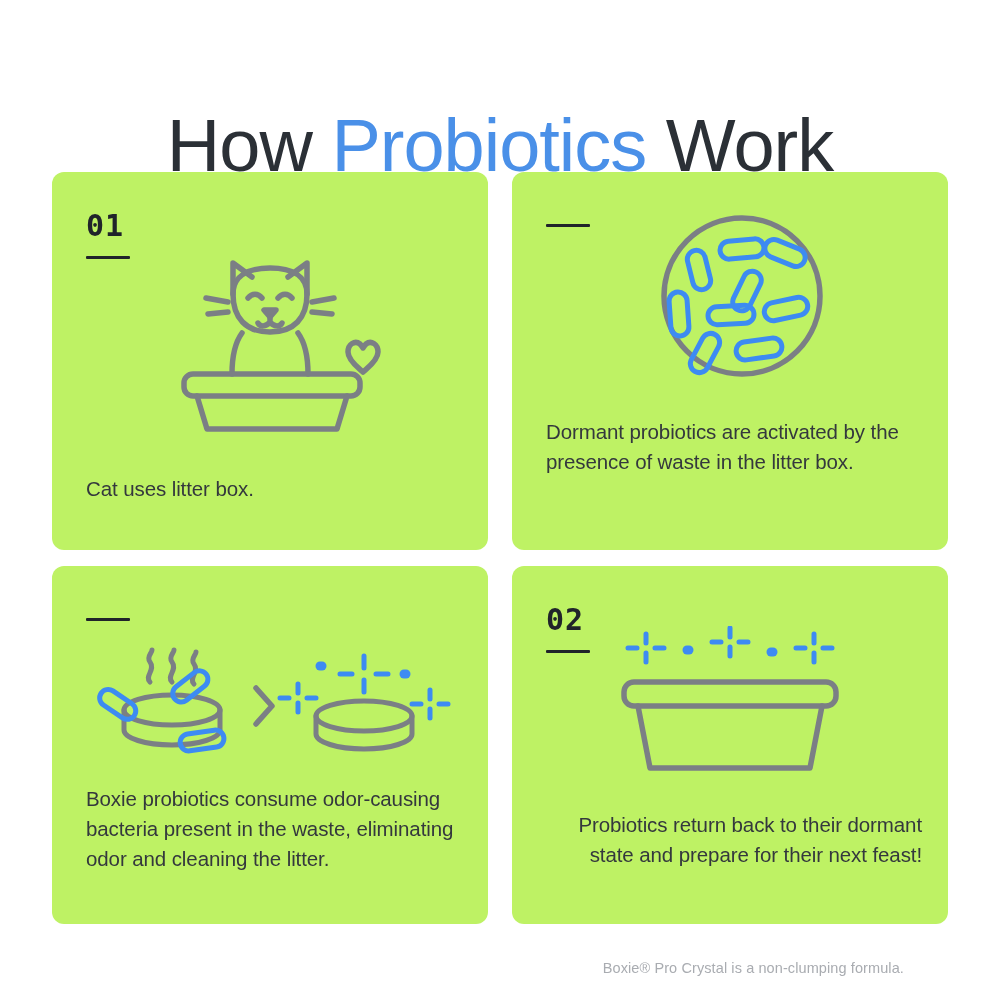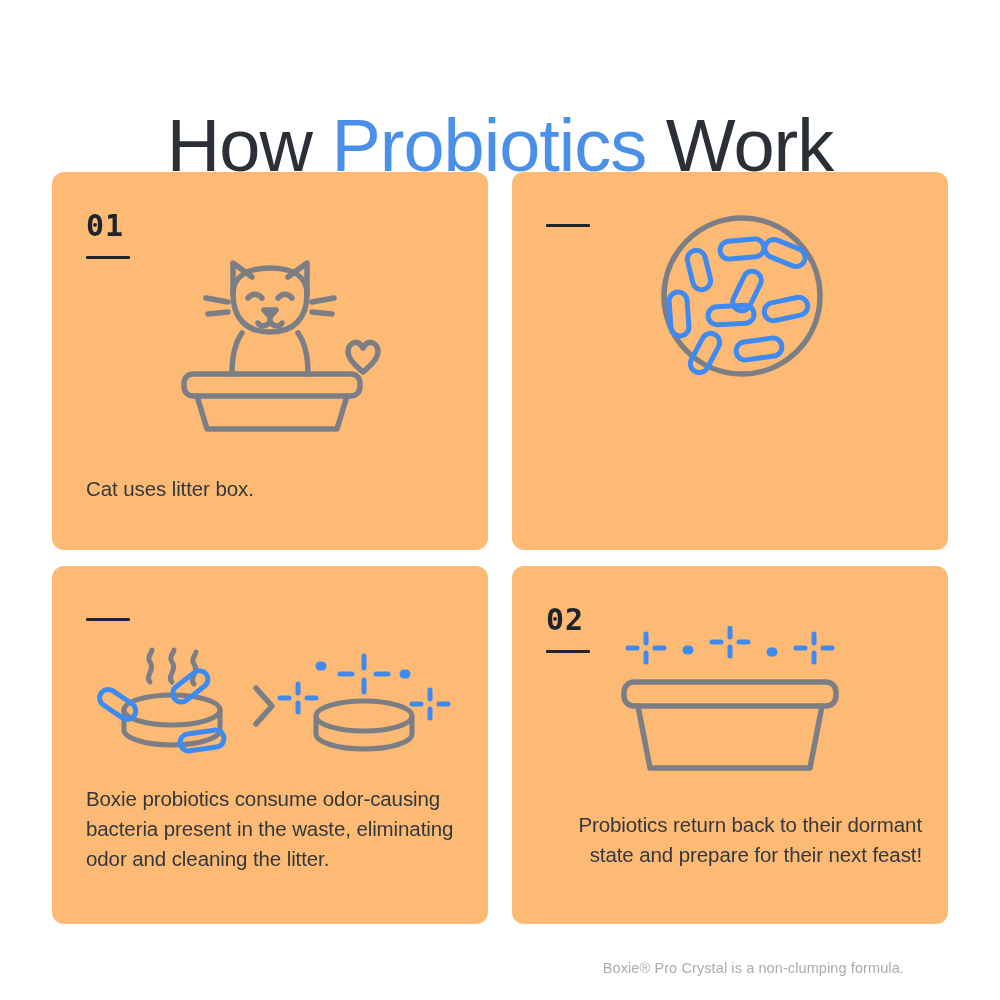--- a/index.html
+++ b/index.html
@@ -44,21 +44,21 @@
     left: 52px;
     width: 896px;
     display: grid;
     grid-template-columns: 436px 436px;
     grid-template-rows: 378px 358px;
     column-gap: 24px;
     row-gap: 16px;
   }
   .card {
     position: relative;
-    background: #fdba74;
+    background: #bef264;
     border-radius: 12px;
     box-sizing: border-box;
     padding: 38px 34px 26px 34px;
     overflow: hidden;
   }
 
   .step-num {
     font-family: "DejaVu Sans Mono", "Liberation Mono", monospace;
     font-size: 30px;
     line-height: 32px;
@@ -171,20 +171,21 @@
           <rect x="112" y="38" width="42" height="18" rx="9" transform="rotate(22 133 47)"></rect>
           <rect x="86" y="64" width="18" height="42" rx="9" transform="rotate(26 95 85)"></rect>
           <rect x="18" y="86" width="18" height="44" rx="9" transform="rotate(-4 27 108)"></rect>
           <rect x="56" y="100" width="46" height="18" rx="9" transform="rotate(-3 79 109)"></rect>
           <rect x="112" y="94" width="44" height="18" rx="9" transform="rotate(-12 134 103)"></rect>
           <rect x="44" y="126" width="18" height="42" rx="9" transform="rotate(28 53 147)"></rect>
           <rect x="84" y="134" width="46" height="18" rx="9" transform="rotate(-8 107 143)"></rect>
         </g>
       </svg>
 
+      <div class="caption">Dormant probiotics are activated by the presence of waste in the litter box.</div>
     </div>
 
     <div class="card c3">
       <div class="step-rule"></div>
 
       <svg class="art" width="360" height="124" viewBox="0 0 360 124" fill="none" stroke-linecap="round" stroke-linejoin="round">
 
         <g stroke="#7b7f85" stroke-width="5">
 
           <path d="M58 38 C52 32 64 26 58 18 C54 13 60 9 60 6"></path>

